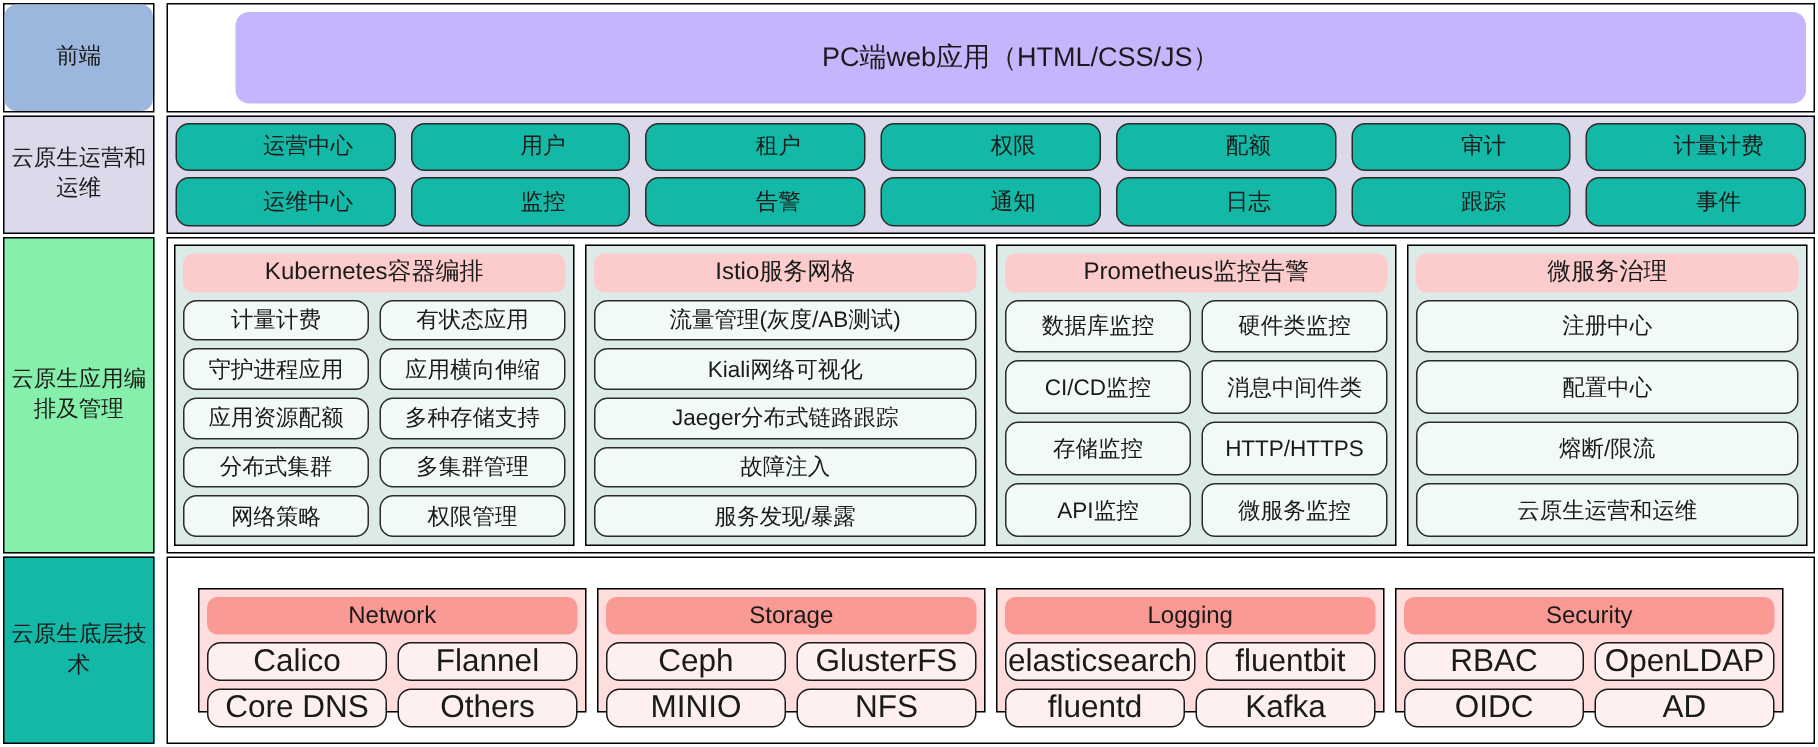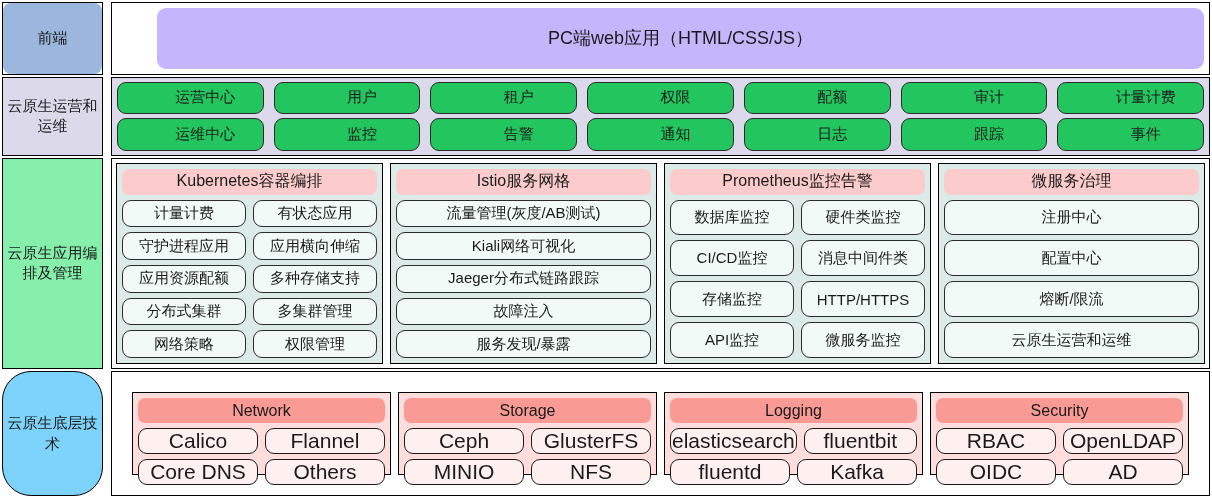--- a/index.html
+++ b/index.html
@@ -65,21 +65,21 @@
   .band2 .band-body{
     background:#dcdaea;
     flex-direction:column;
     justify-content:space-between;
     padding:4px 5px;
     gap:4px;
   }
   .ops-row{display:flex;gap:10px;flex:1 1 0;}
   .pill{
     flex:1 1 0;
-    background:#22c55e;
+    background:#14b8a6;
     border:1px solid #2b2b2b;
     border-radius:9px;
     display:flex;align-items:center;justify-content:center;
     font-size:15px;
     box-sizing:border-box;
     white-space:nowrap;
     padding-left:30px;
   }
 
   
@@ -116,21 +116,21 @@
     border-radius:9px;
     display:flex;align-items:center;justify-content:center;
     font-size:15px;
     box-sizing:border-box;
     white-space:nowrap;
     padding:0 2px;
   }
 
   
   .band4{height:125px;}
-  .band4 .band-label{background:#7dd3fc;border-radius:29px;}
+  .band4 .band-label{background:#14b8a6;}
   .band4 .band-body{padding:20px;gap:7px;}
   .col-pink{
     flex:1 1 0;
     box-sizing:border-box;
     border:1px solid #000;
     background:#ffdddd;
     padding:5px;
     display:flex;flex-direction:column;
     gap:5px;
   }

